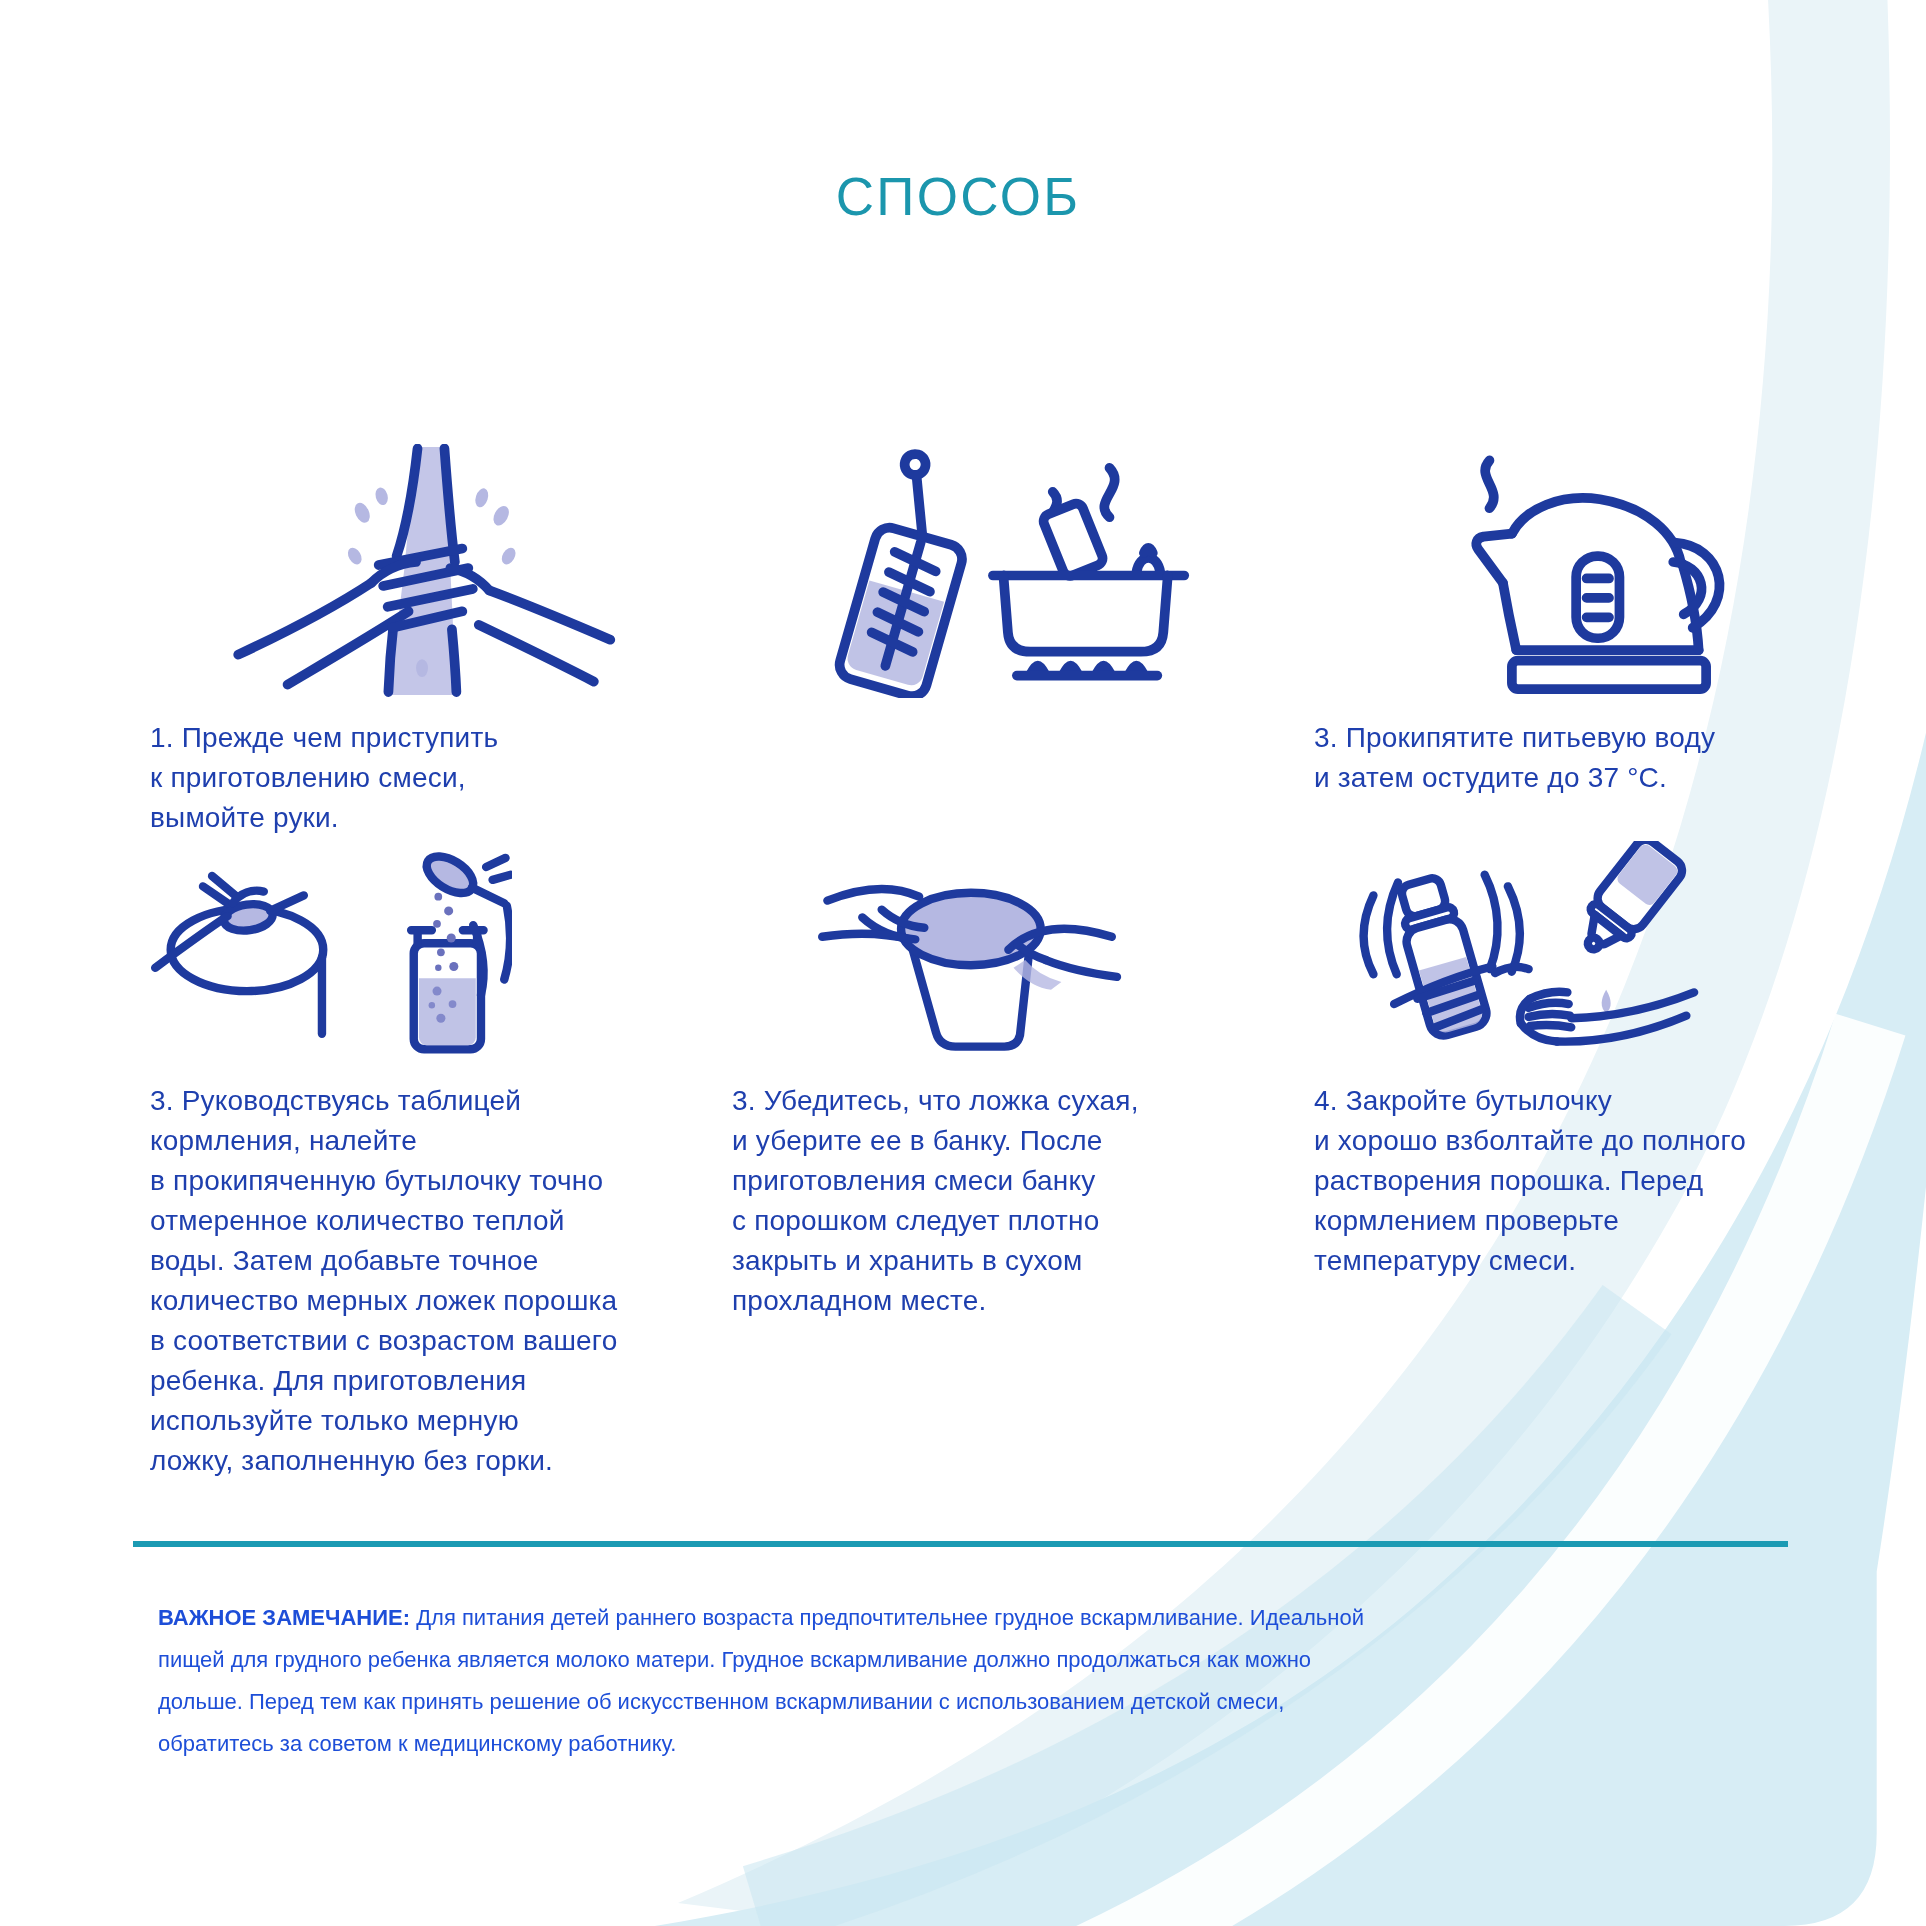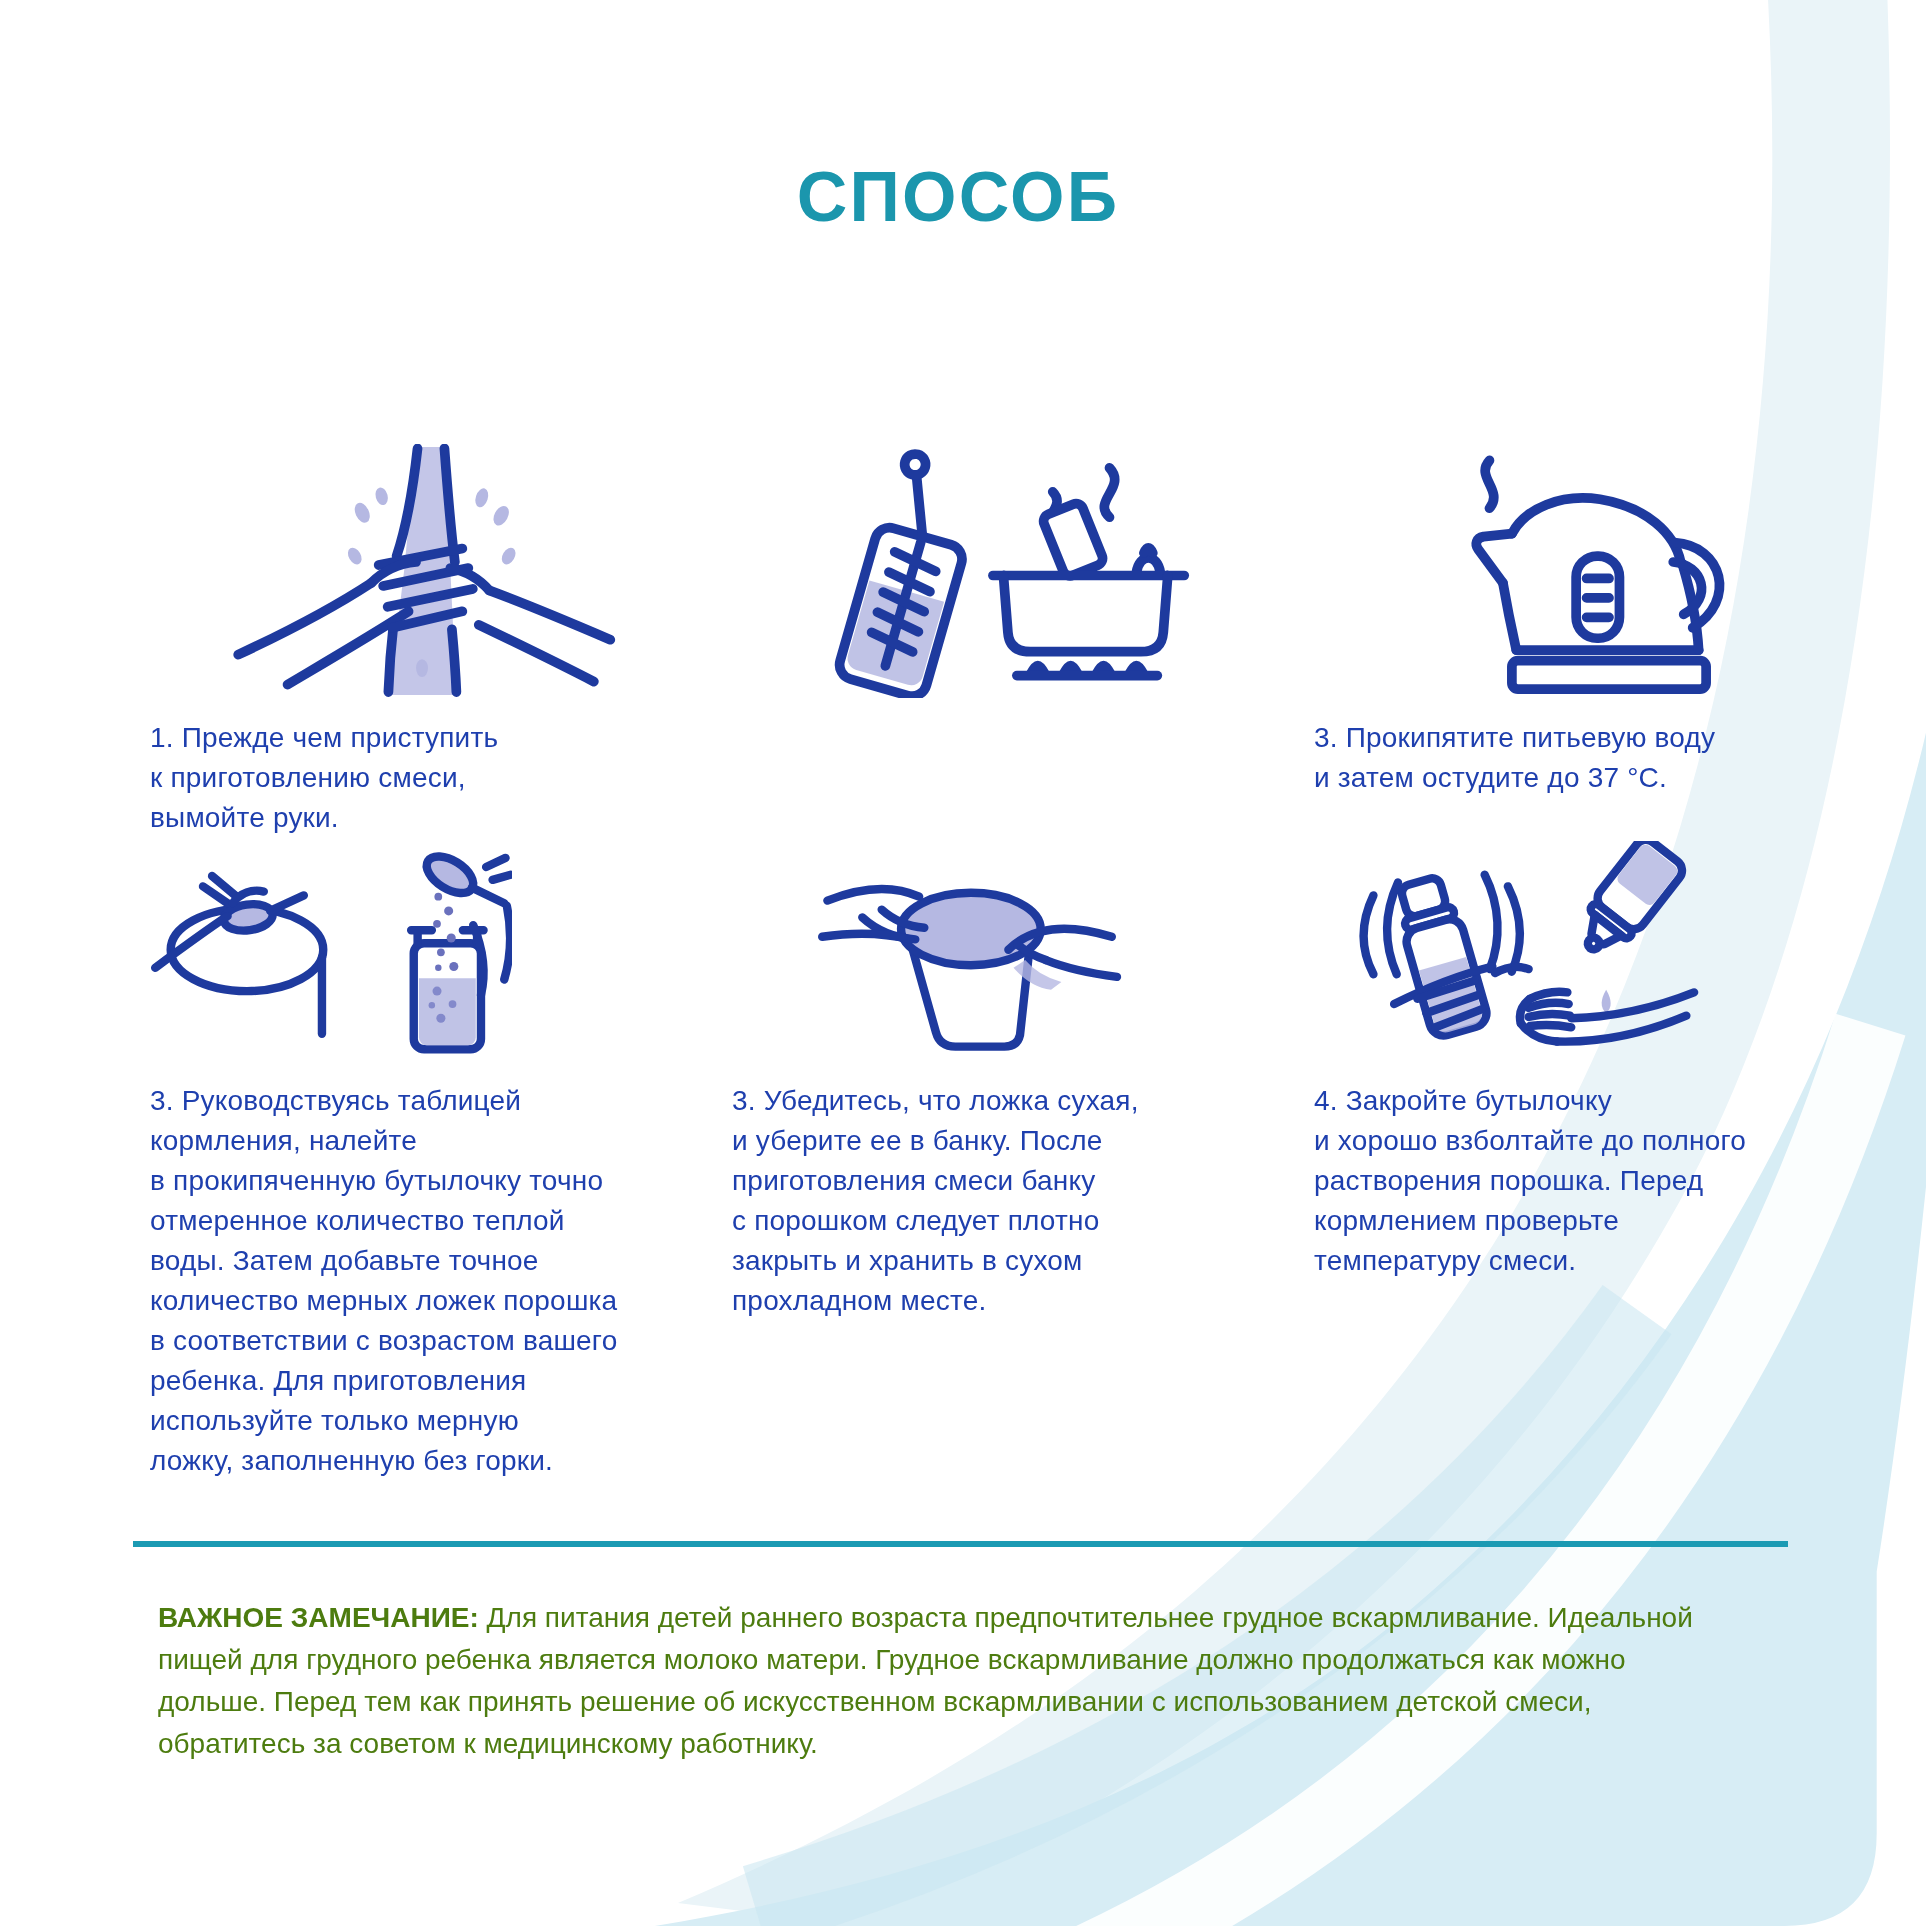--- a/index.html
+++ b/index.html
@@ -4,21 +4,21 @@
 <style>
   html,body{margin:0;padding:0;}
   body{
     width:1926px;height:1926px;position:relative;overflow:hidden;
     background:#ffffff;font-family:"Liberation Sans", sans-serif;
   }
   .bg{position:absolute;left:0;top:0;width:1926px;height:1926px;z-index:0;}
   .content{position:relative;z-index:1;}
   .title{
     position:absolute;top:146px;left:0;width:1916px;text-align:center;
-    color:#1b96ad;font-weight:bold;font-size:70px;line-height:102px;letter-spacing:2.3px;
+    color:#1b96ad;font-weight:normal;font-size:53px;line-height:102px;letter-spacing:2.3px;
   }
   .grid{
     position:absolute;top:432px;left:150px;width:1711px;
     display:grid;grid-template-columns:547px 547px 547px;column-gap:35px;
   }
   .step{display:block;}
   .icon-box{height:266px;display:flex;align-items:flex-end;}
   .icon-box.short{height:223px;}
   .icon-box svg{display:block;}
   .ic path,.ic rect,.ic circle,.ic ellipse{
@@ -33,21 +33,21 @@
   .step-text{
     margin-top:20px;color:#1e3fae;font-size:28px;line-height:40px;
     white-space:pre;letter-spacing:0.2px;
   }
   .divider{
     position:absolute;top:1541px;left:133px;width:1655px;height:6.2px;
     background:#1b9ab3;
   }
   .note{
     position:absolute;top:1597px;left:158px;width:1718px;
-    color:#4d7c0f;font-size:28px;line-height:42px;white-space:pre-line;
+    color:#1d4ed8;font-size:22px;line-height:42px;white-space:pre-line;
   }
   .note b{font-weight:bold;}
 </style>
 </head>
 <body>
 
 <svg class="bg" viewBox="0 0 2500 2500" preserveAspectRatio="none" aria-hidden="true">
   <path d="M2295,0 C2325,560 2235,1120 1960,1580 C1700,2010 1330,2280 880,2470 L1120,2500 C1560,2300 1930,2010 2180,1560 C2400,1160 2470,580 2450,0 Z" fill="#eaf4f8"></path>
   <path d="M2560,600 C2500,1150 2290,1700 1830,2090 C1520,2350 1150,2450 850,2500 L2316,2500 Q2436,2500 2436,2380 L2436,2040 C2505,1600 2545,1080 2558,760 Z" fill="#d7edf5"></path>
   <path d="M980,2475 C1450,2335 1850,2085 2125,1700" fill="none" stroke="#c9e6f1" stroke-width="110" opacity="0.55"></path>

